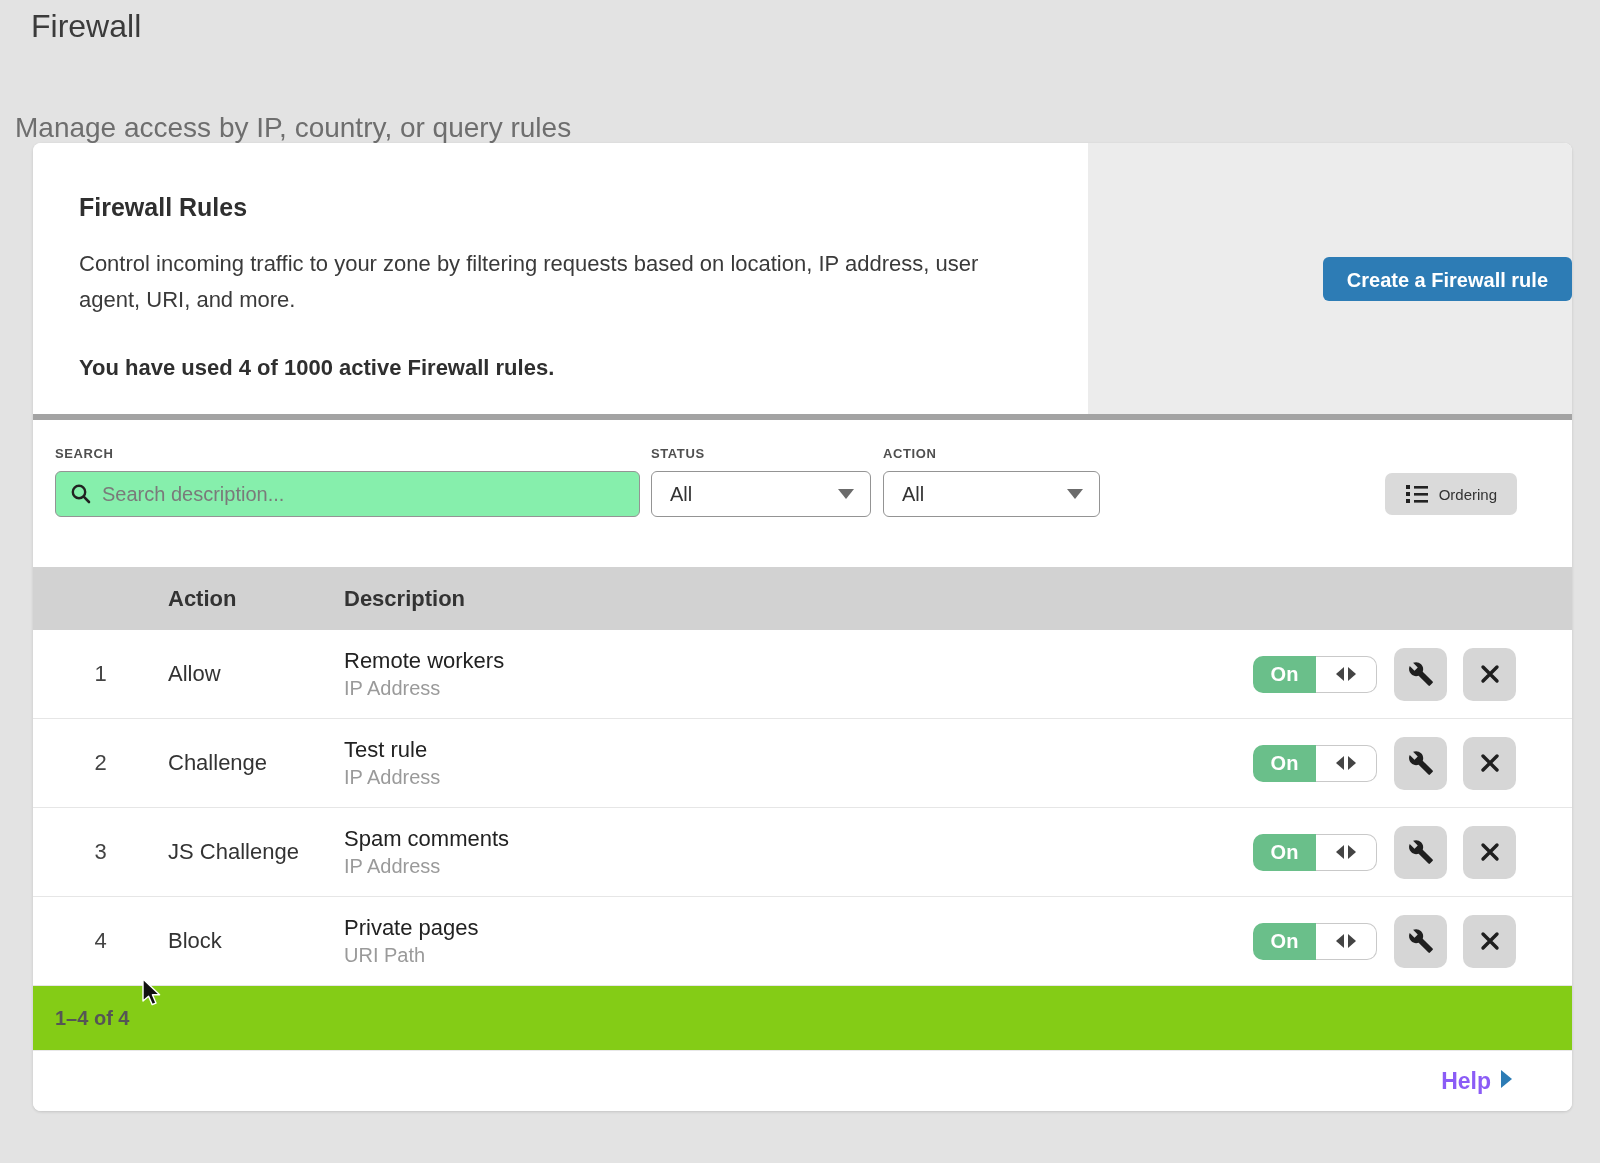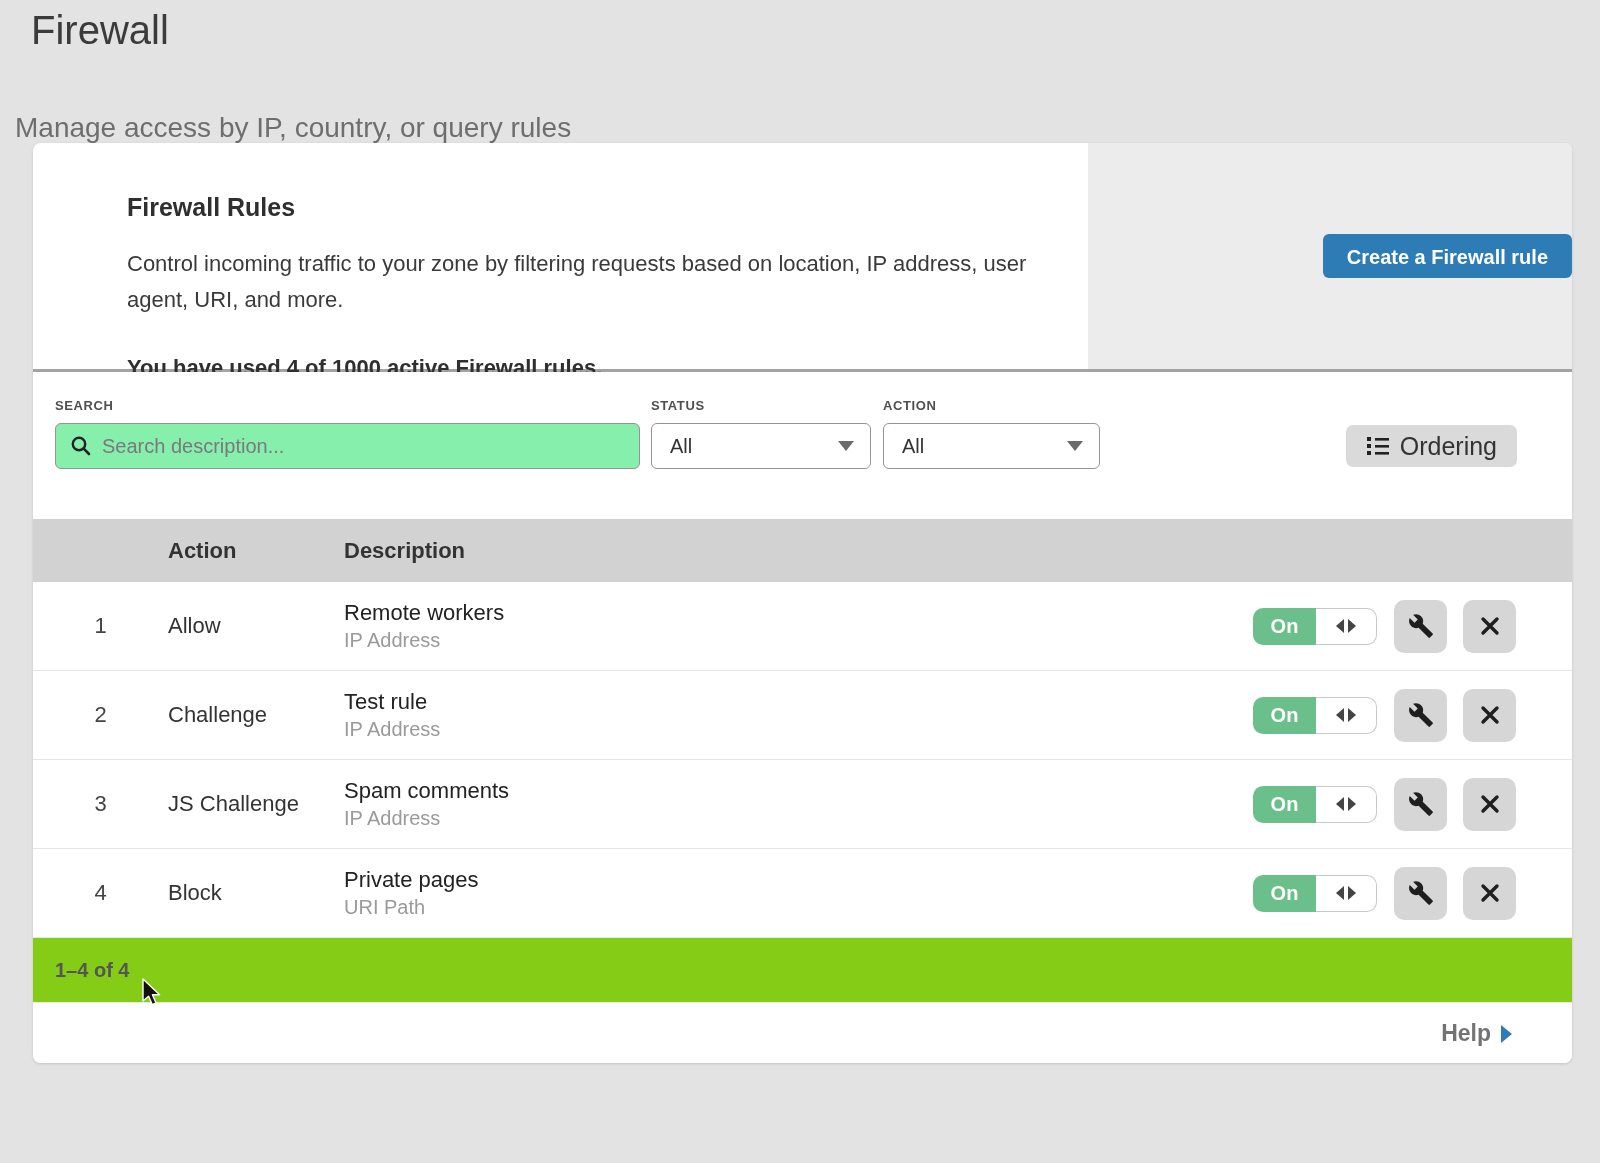--- a/index.html
+++ b/index.html
@@ -6,33 +6,33 @@
   html,body { width:1600px; height:1163px; }
   body {
     font-family: "Liberation Sans", "DejaVu Sans", sans-serif;
     background:#e3e3e3;
     position:relative;
     overflow:hidden;
     color:#333;
   }
   .page-title {
     position:absolute; left:31px; top:8px;
-    font-size:40px; font-weight:500; color:#3b3b3b;
+    font-size:32px; font-weight:500; color:#3b3b3b;
   }
   .page-subtitle {
     position:absolute; left:15px; top:80px;
     font-size:28px; font-weight:400; color:#6e6e6e;margin-top:32px;
   }
   .card {
     position:absolute; left:33px; top:143px; width:1539px;
     background:#ffffff; border-radius:8px;
     box-shadow:0 1px 3px rgba(0,0,0,0.14);
   }
   
-  .card-header { display:flex; height:229px; border-bottom:3px solid #a3a3a3;padding-left:48px; }
+  .card-header { display:flex; height:277px; border-bottom:6px solid #a3a3a3; }
   .card-header-left { flex:1; padding:50px 60px 0 46px; border-radius:8px 0 0 0; background:#fff; }
   .card-header-right {
     width:484px; background:#ececec; border-radius:0 8px 0 0;
     display:flex; align-items:center; justify-content:flex-end;
   }
   .rules-heading { font-size:25px; font-weight:700; color:#2f2f2f; margin-bottom:24px; }
   .rules-desc { font-size:22px; color:#3a3a3a; line-height:1.65; max-width:950px; }
   .rules-usage { font-size:22px; font-weight:700; color:#2f2f2f; margin-top:36px; }
   .create-btn {
     background:#2d7cb5; color:#fff; border:none; border-radius:6px;
@@ -66,21 +66,21 @@
   }
   .sel-status { left:618px; width:220px; }
   .sel-action { left:850px; width:217px; }
   .chevron-down {
     width:0; height:0; border-left:8px solid transparent;
     border-right:8px solid transparent; border-top:10px solid #6b6b6b;
   }
   .ordering-btn {
     position:absolute; right:55px; top:53px; height:42px;
     background:#dadada; border:none; border-radius:7px;
-    font-family:inherit; font-size:25px; color:#333;
+    font-family:inherit; font-size:15px; color:#333;
     display:flex; align-items:center; gap:10px; padding:0 20px; cursor:pointer;
   }
   
   .thead {
     height:63px; background:#d2d2d2; display:flex; align-items:center;
     font-size:22px; font-weight:700; color:#333;
   }
   .col-num { width:135px; text-align:center; flex-shrink:0; }
   .col-action { width:176px; flex-shrink:0; }
   .col-desc { flex:1; }
@@ -124,22 +124,22 @@
   .pagination {
     height:64px; display:flex; align-items:center; padding-left:22px;
     font-size:20px; font-weight:700; color:#555; background:#84cc16;
   }
   .card-footer {
     height:61px; border-top:1px solid #e8e8e8; display:flex;
     align-items:center; justify-content:flex-end; padding-right:60px;
     background:#fff; border-radius:0 0 8px 8px;
   }
   .help-link {
-    color:#737373; font-size:23px; font-weight:600; text-decoration:none;
-    display:flex; align-items:center; gap:10px; cursor:pointer;
+    color:#8b5cf6; font-size:23px; font-weight:600; text-decoration:none;
+    display:flex; align-items:flex-start; gap:10px; cursor:pointer;
   }
   .tri-help {
     width:0; height:0; border-top:9px solid transparent;
     border-bottom:9px solid transparent; border-left:11px solid #2d7cb5;
     margin-top:2px;
   }
   .cursor { position:absolute; left:140px; top:978px; pointer-events:none; z-index:10; }
 </style>
 </head>
 <body>

